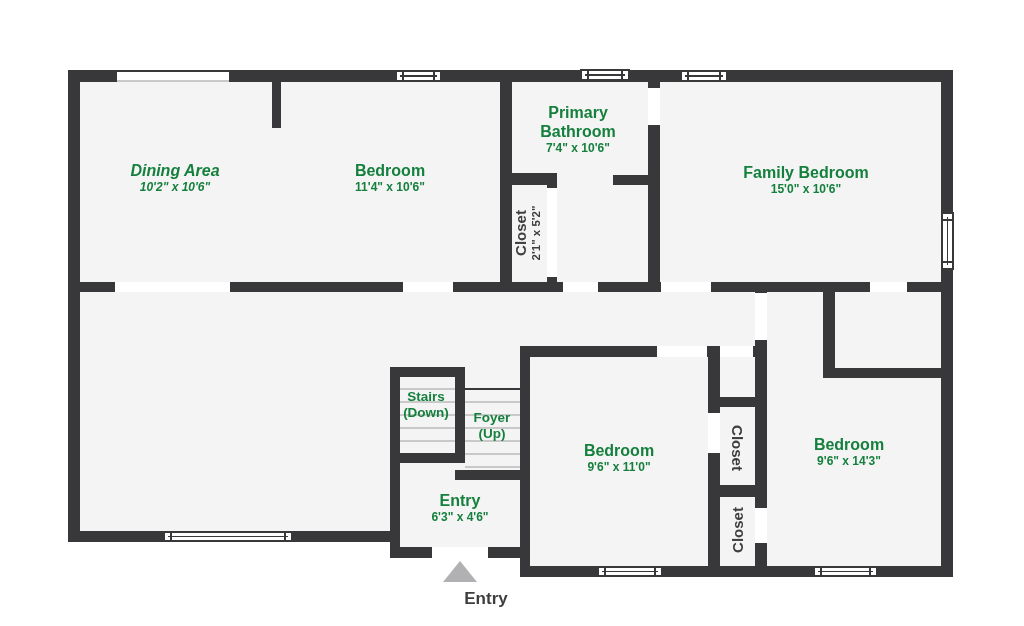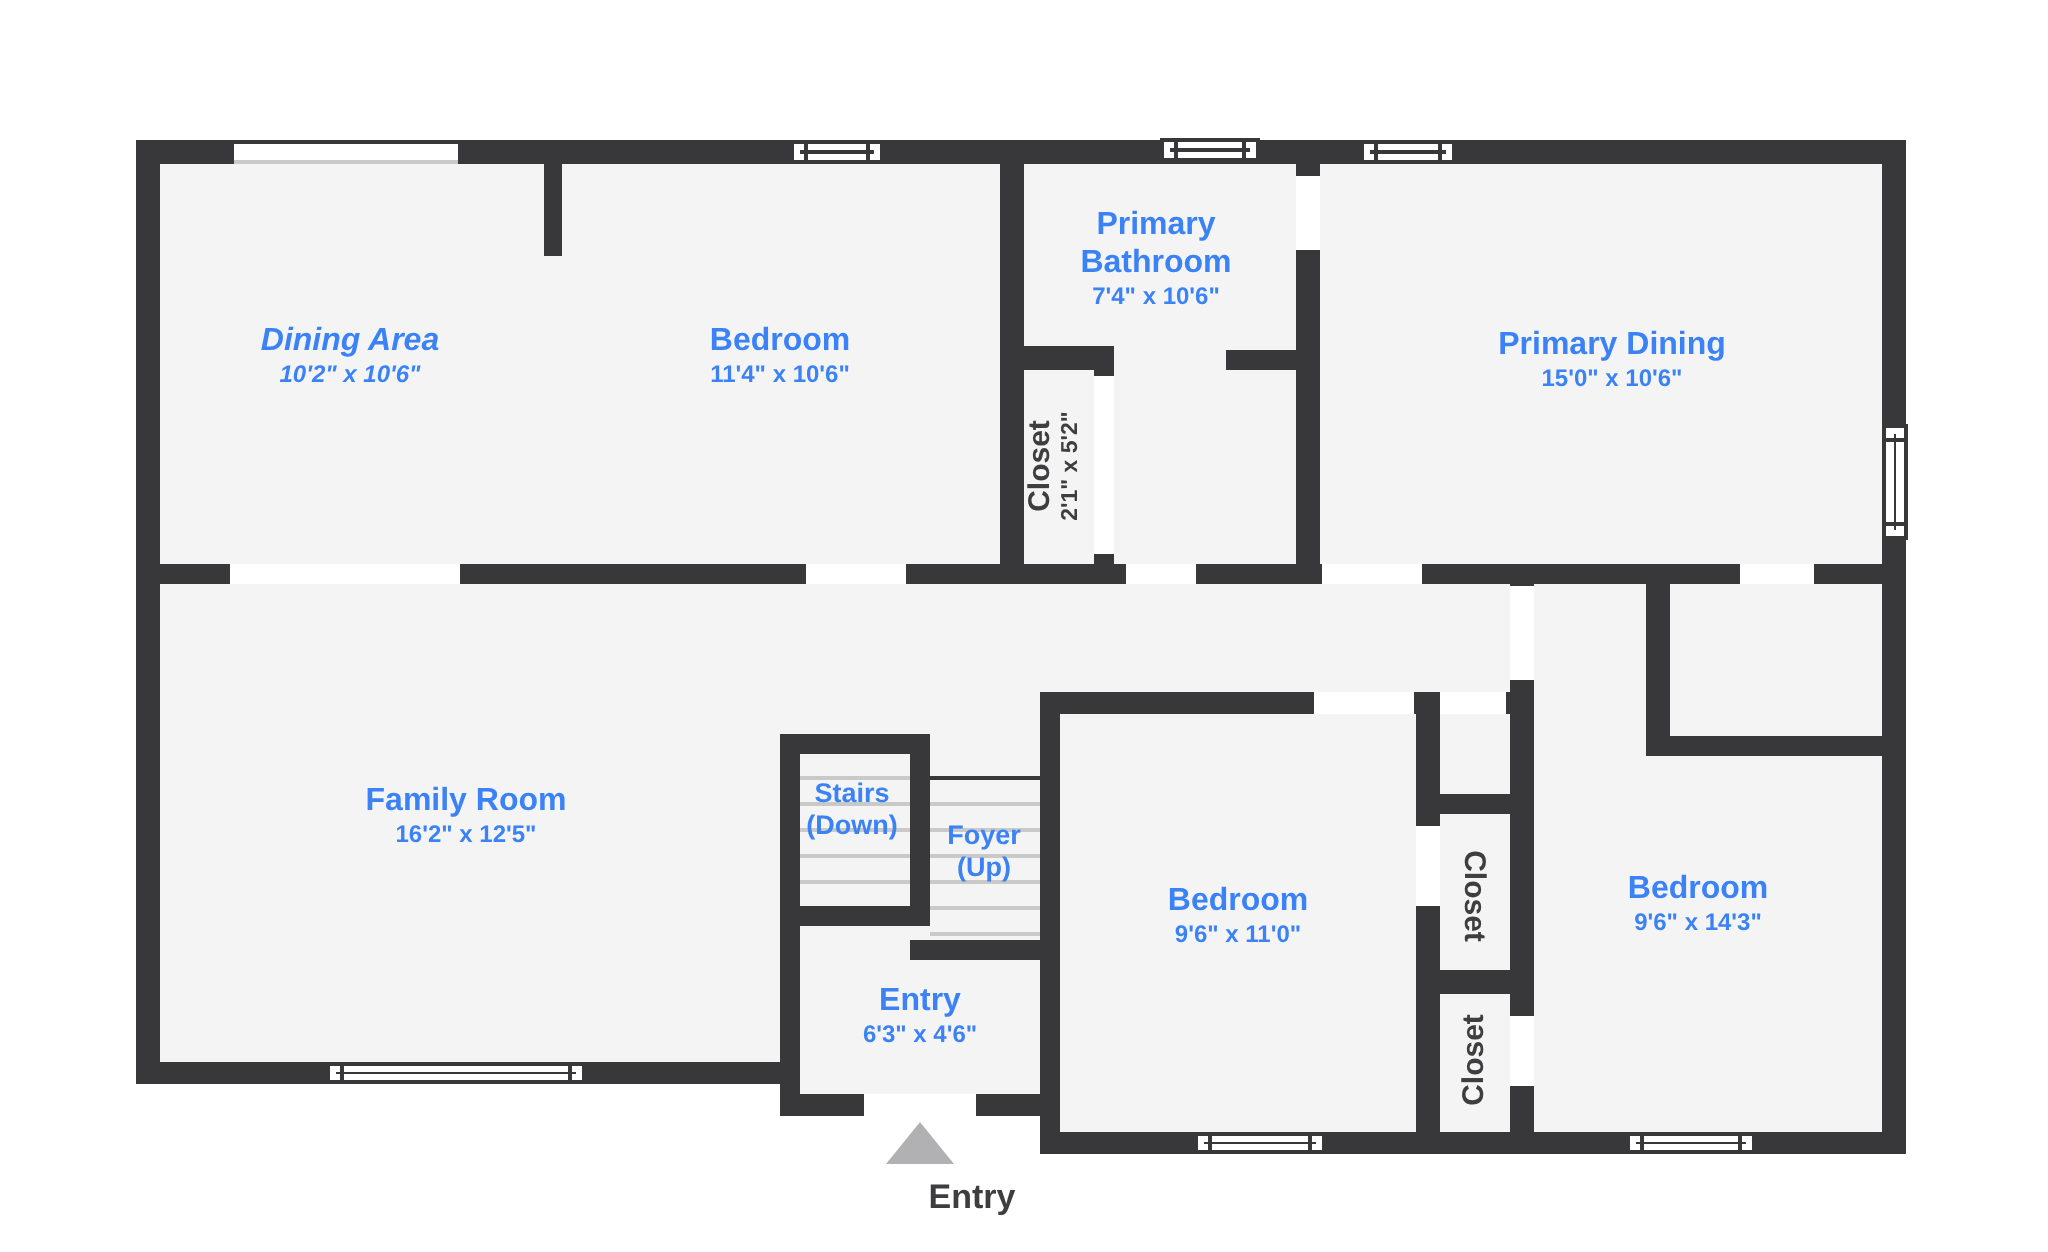--- a/index.html
+++ b/index.html
@@ -13,21 +13,21 @@
   .win .mid-v{position:absolute;top:3px;bottom:3px;left:50%;width:1.5px;margin-left:-1px;background:#38383a;}
   .win .cap-l{position:absolute;left:5px;top:0;bottom:0;width:2px;background:#38383a;}
   .win .cap-r{position:absolute;right:5px;top:0;bottom:0;width:2px;background:#38383a;}
   .win .cap-t{position:absolute;top:5px;left:0;right:0;height:2px;background:#38383a;}
   .win .cap-b{position:absolute;bottom:5px;left:0;right:0;height:2px;background:#38383a;}
   .win-simple{position:absolute;background:#ffffff;border-top:2px solid #38383a;
         border-bottom:2px solid #c9c9c9;box-sizing:border-box;}
   .treads{position:absolute;background:repeating-linear-gradient(to bottom,
         #f4f4f5 0px,#f4f4f5 11px,#c9c9c9 11px,#c9c9c9 13px);}
   .treads.topline{border-top:2px solid #38383a;box-sizing:border-box;}
-  .label{position:absolute;transform:translateX(-50%);text-align:center;color:#3b82f6;
+  .label{position:absolute;transform:translateX(-50%);text-align:center;color:#15803d;
         font-weight:700;white-space:nowrap;}
   .label .name{font-size:16px;line-height:19px;}
   .label .name-sm{font-size:13.5px;line-height:16px;white-space:normal;}
   .label .dims{font-size:12px;line-height:15px;}
   .label.wrap{white-space:normal;}
   .label-rot{position:absolute;text-align:center;color:#3e3e40;font-weight:700;white-space:nowrap;}
   .label-rot .name{font-size:15px;line-height:17px;}
   .label-rot .dims{font-size:11.5px;line-height:14px;}
   .entry-arrow{position:absolute;width:0;height:0;border-left:17px solid transparent;
         border-right:17px solid transparent;border-bottom:21px solid #b1b1b3;}
@@ -144,30 +144,26 @@
   </div>
   <div class="label" style="left:390px;top:161px;">
     <div class="name">Bedroom</div>
     <div class="dims">11'4" x 10'6"</div>
   </div>
   <div class="label wrap" style="left:578px;top:103px;width:96px;">
     <div class="name">Primary Bathroom</div>
     <div class="dims">7'4" x 10'6"</div>
   </div>
   <div class="label" style="left:806px;top:163px;">
-    <div class="name">Primary Dining</div>
+    <div class="name">Family Bedroom</div>
     <div class="dims">15'0" x 10'6"</div>
   </div>
   <div class="label-rot" style="left:527px;top:233px;transform:translate(-50%,-50%) rotate(-90deg);">
     <div class="name">Closet</div>
     <div class="dims">2'1" x 5'2"</div>
-  </div>
-  <div class="label" style="left:233px;top:391px;">
-    <div class="name">Family Room</div>
-    <div class="dims">16'2" x 12'5"</div>
   </div>
   <div class="label wrap" style="left:426px;top:389px;width:64px;">
     <div class="name-sm">Stairs (Down)</div>
   </div>
   <div class="label wrap" style="left:492px;top:410px;width:52px;">
     <div class="name-sm">Foyer (Up)</div>
   </div>
   <div class="label" style="left:619px;top:441px;">
     <div class="name">Bedroom</div>
     <div class="dims">9'6" x 11'0"</div>

